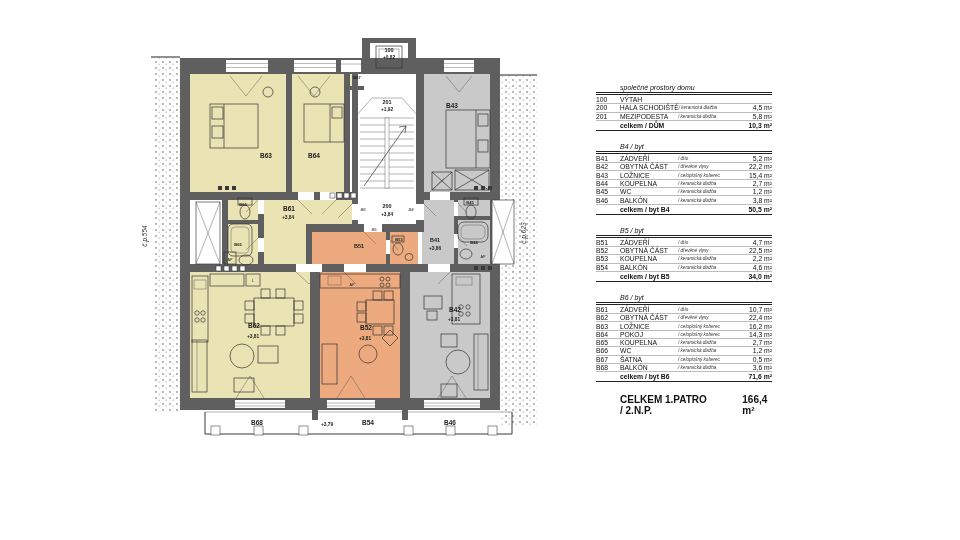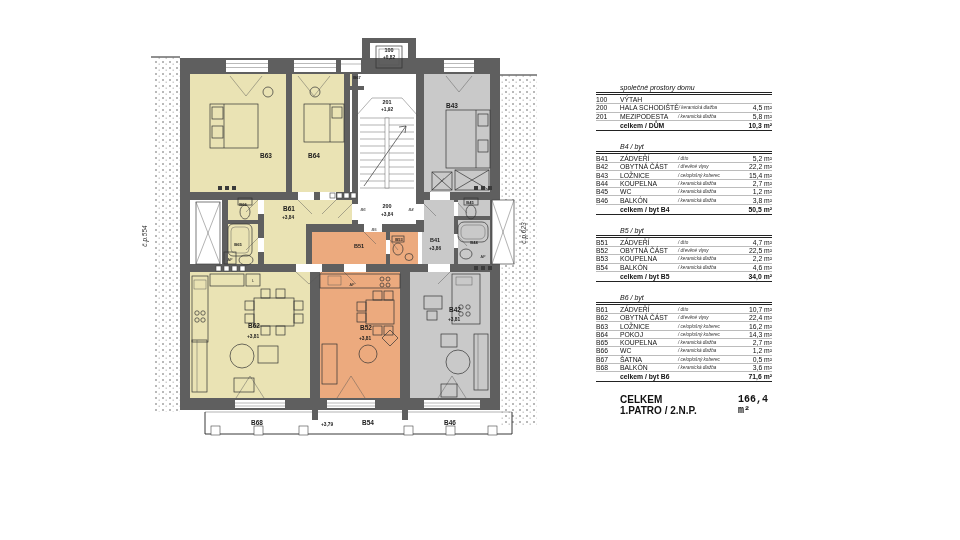--- a/index.html
+++ b/index.html
@@ -29,21 +29,21 @@
          border-bottom:3px double #222;margin-bottom:1px;}
   .lrow{display:flex;align-items:center;height:7.3px;border-bottom:1px solid #bcbcbc;
         font-size:6.8px;white-space:nowrap;}
   .lrow:last-of-type{border-bottom:1px solid #222;}
   .ltotal{display:flex;align-items:center;height:9px;font-weight:bold;font-size:6.8px;
           border-bottom:1px solid #222;}
   .lc{width:24px;} .ln{flex:1;} 
   .lf{width:58px;font-size:4.6px;font-style:italic;color:#333;}
   .la{width:36px;text-align:right;}
   .grand{display:flex;font-weight:bold;font-size:10px;margin-top:10px;padding-left:24px;gap:32px;}
-  .grand .ga{margin-left:auto;font-family:Liberation Mono, monospace;}
+  .grand .ga{margin-left:auto;}
 </style>
 </head>
 <body>
 
 <svg id="plan" viewBox="140 0 420 460" xmlns="http://www.w3.org/2000/svg">
   <defs>
     <pattern id="dots" width="7" height="6" patternUnits="userSpaceOnUse">
       <rect width="7" height="6" fill="#ffffff"></rect>
       <rect x="1" y="1" width="2" height="2" fill="#b9b9b9"></rect>
       <rect x="4.5" y="3.5" width="1.5" height="1.5" fill="#cfcfcf"></rect>

